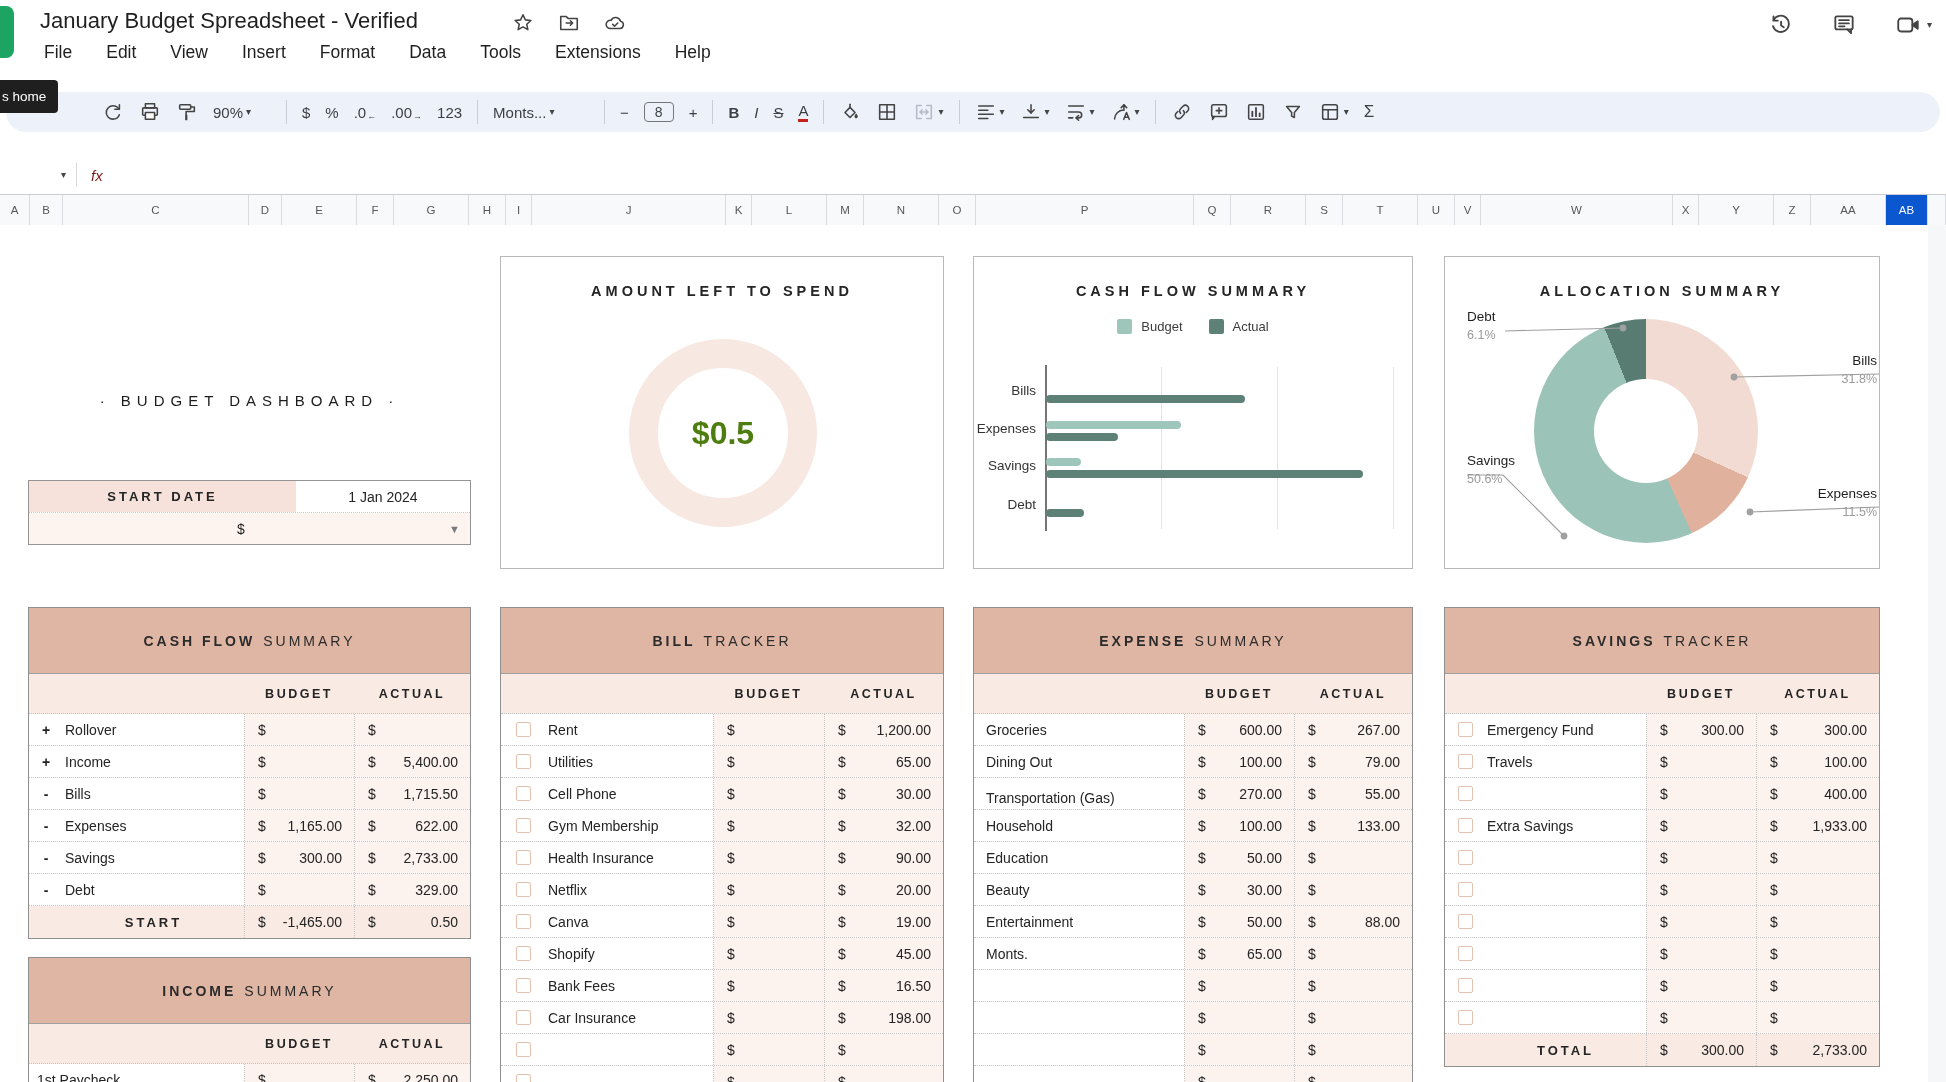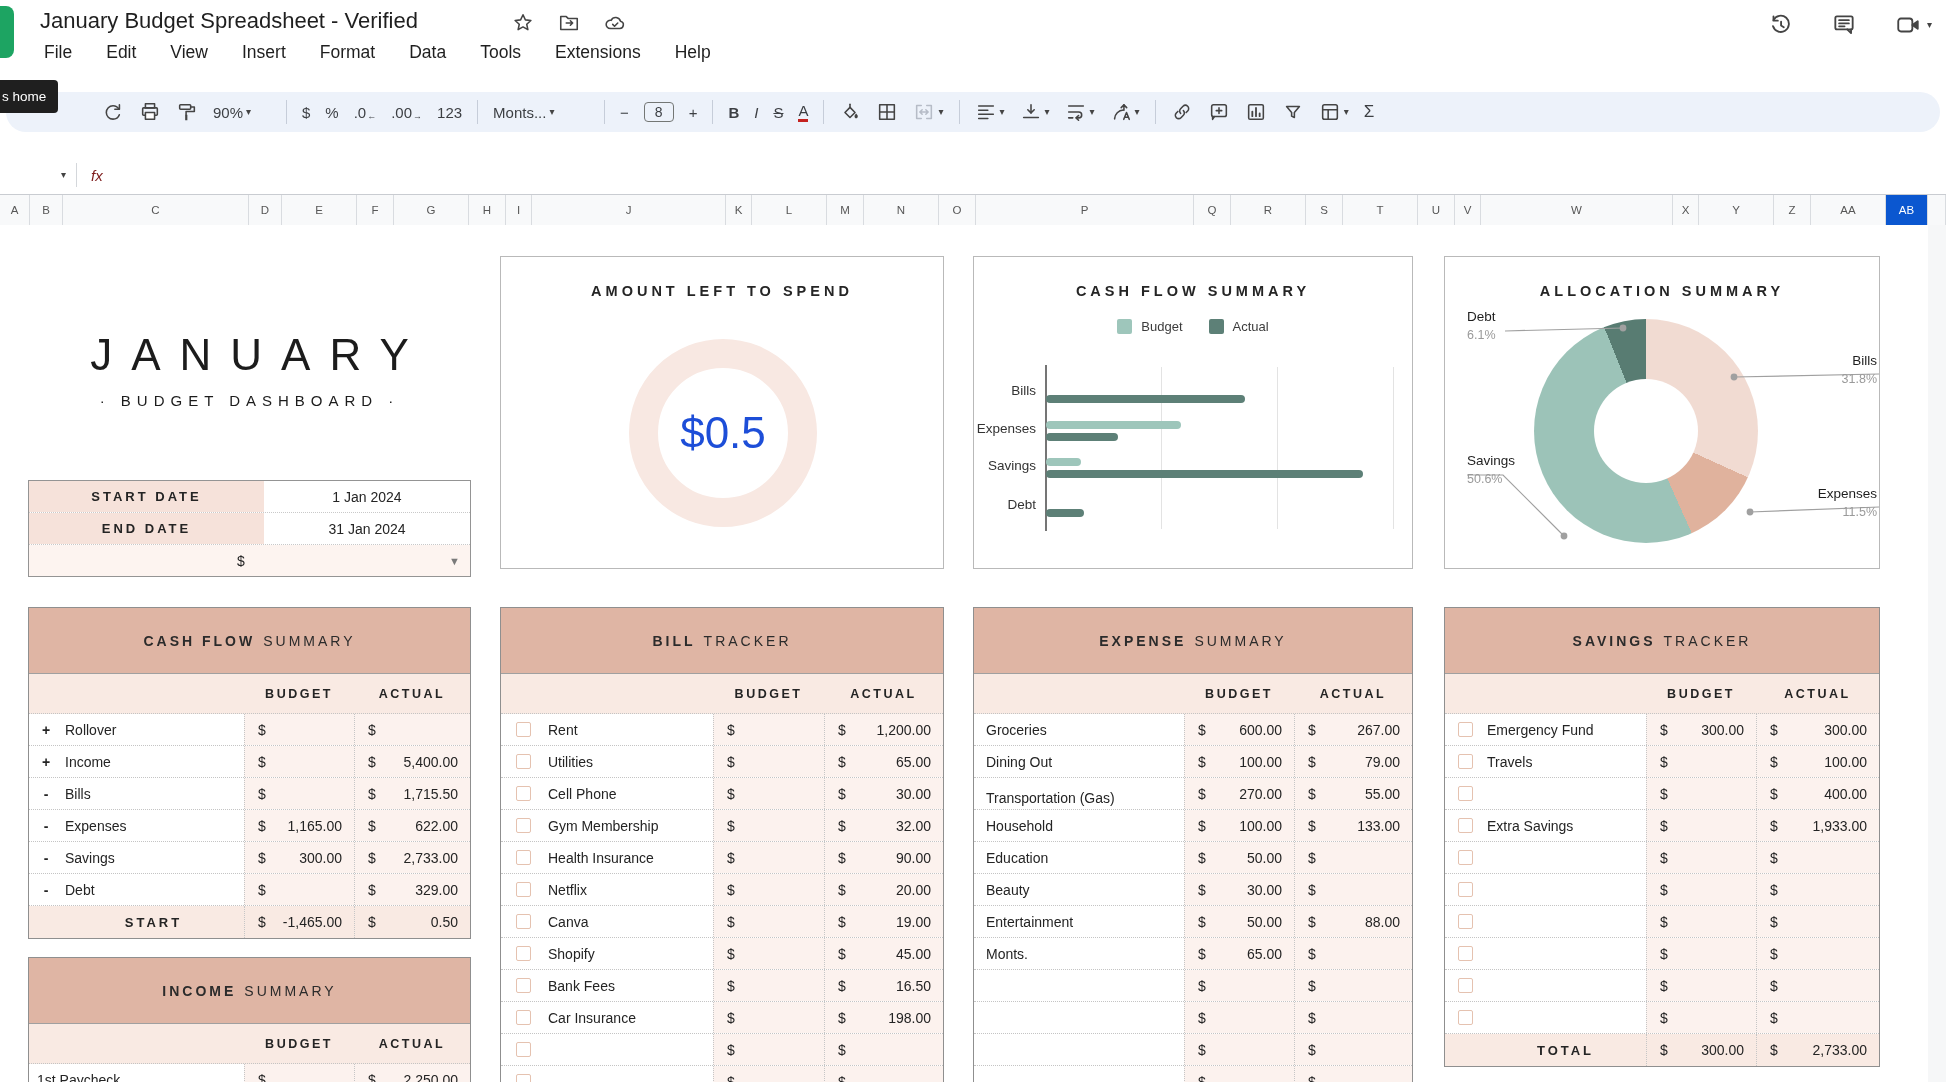--- a/index.html
+++ b/index.html
@@ -42,21 +42,21 @@
   #right-gutter{position:absolute;left:1928px;right:0;top:225px;bottom:0;background:#f6f7f8}
   
   #month-title{position:absolute;left:28px;top:330px;width:443px;text-align:center;font-size:44px;
                letter-spacing:19px;color:#1c1c1c;font-weight:500;text-indent:19px}
   #month-sub{position:absolute;left:28px;top:392px;width:443px;text-align:center;font-size:15px;
              letter-spacing:6px;color:#1c1c1c}
   #date-table{position:absolute;left:28px;top:480px;width:443px;border:1.5px solid #949494;
               box-sizing:border-box;background:#fff}
   .date-row{height:31px;display:flex;border-bottom:1px dotted #c9c9c9}
   .date-row:last-child{border-bottom:none}
-  .date-label{width:235px;background:#f6e2da;display:flex;align-items:center;justify-content:center;
+  .date-label{width:267px;background:#f6e2da;display:flex;align-items:center;justify-content:center;
               font-weight:bold;font-size:13px;letter-spacing:3px;color:#242424}
   .date-value{flex:1;display:flex;align-items:center;justify-content:center;font-size:14px;color:#242424}
   .currency-row{height:31px;background:#fdf4f0;display:flex;align-items:center;position:relative}
   .currency-row .cur{position:absolute;left:208px;font-size:14px;color:#242424}
   .currency-row .dd{position:absolute;right:10px;font-size:11px;color:#7a7a7a}
   
   .card{position:absolute;background:#fff;border:1px solid #b9b9b9;box-sizing:border-box}
   .card-title{position:absolute;left:0;right:0;top:26px;text-align:center;font-size:14.5px;font-weight:bold;
               letter-spacing:4px;color:#252525}
   
@@ -73,21 +73,21 @@
             background:#fcf2ee;font-size:14px;color:#242424;box-sizing:border-box}
   .cell-val .v{margin-left:auto}
   .trow-total{height:32px;display:flex;background:#f9eae3;align-items:stretch}
   .trow-total .cell-val{background:#f9eae3}
   .total-label{flex:1;display:flex;align-items:center;justify-content:center;font-weight:bold;
                font-size:13px;letter-spacing:3px;color:#242424}
   .checkbox{width:15px;height:15px;border:1.5px solid #e5c2b0;border-radius:2px;box-sizing:border-box}
   
   #al-ring{position:absolute;width:188px;height:188px;border-radius:50%;border:29px solid #f8e8e2;
            box-sizing:border-box}
-  #al-value{position:absolute;font-size:44px;font-weight:400;color:#1d4ed8}
+  #al-value{position:absolute;font-size:32px;font-weight:700;color:#4d7c0f}
   
   .bar{position:absolute;height:8px;border-radius:4px}
   .cat-label{position:absolute;width:62px;text-align:right;font-size:13.5px;color:#333}
   .gridline{position:absolute;width:1px;background:#e3e3e3}
   .axis-line{position:absolute;width:2px;background:#757575}
   .legend{position:absolute;left:0;right:0;display:flex;justify-content:center;gap:26px;align-items:center}
   .legend .li{display:flex;gap:9px;align-items:center;font-size:13px;color:#3c3c3c}
   .legend .sw{width:15px;height:15px;border-radius:2px}
   
   #donut{position:absolute;border-radius:50%}
@@ -349,31 +349,26 @@
     <div class="col-h" style="width: 26px;">X</div>
     <div class="col-h" style="width: 75px;">Y</div>
     <div class="col-h" style="width: 37px;">Z</div>
     <div class="col-h" style="width: 75px;">AA</div>
     <div class="col-h selected" style="width: 42px;">AB</div>
     <div class="col-h" style="flex: 1 1 0%;"></div>
   </div>
 
 <div id="sheet">
 
-  <div id="month-title" style="position:absolute;left:28px;top:105px">JANUARY</div>
   <div id="month-sub" style="position:absolute;left:28px;top:167px">· BUDGET DASHBOARD ·</div>
 
   <div id="date-table" style="position:absolute;left:28px;top:255px">
     <div class="date-row">
       <div class="date-label">START DATE</div>
       <div class="date-value">1 Jan 2024</div>
-    </div>
-    <div class="date-row">
-      <div class="date-label">END DATE</div>
-      <div class="date-value">31 Jan 2024</div>
     </div>
     <div class="currency-row">
       <span class="cur">$</span>
       <span class="dd">▼</span>
     </div>
   </div>
 
   <div class="card" id="card-amount" style="left:500px;top:31px;width:444px;height:313px">
     <div class="card-title">AMOUNT LEFT TO SPEND</div>
     <div id="al-ring" style="left:128px;top:82px"></div>

